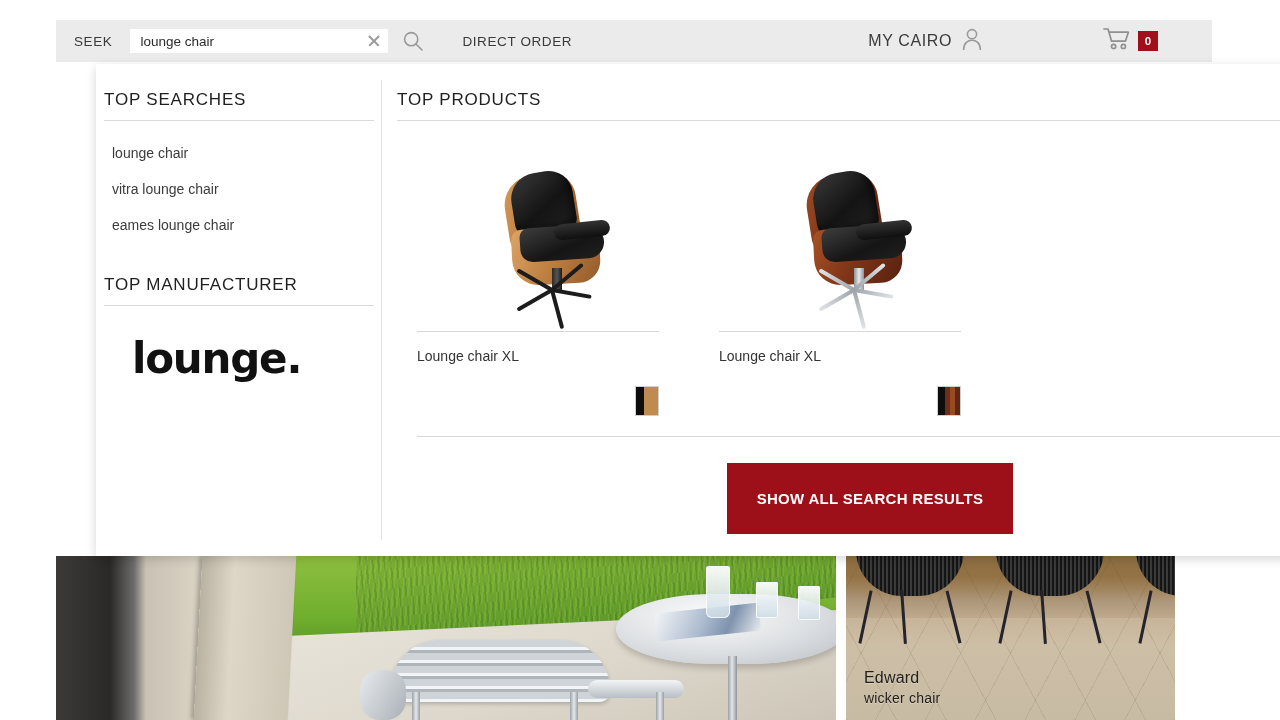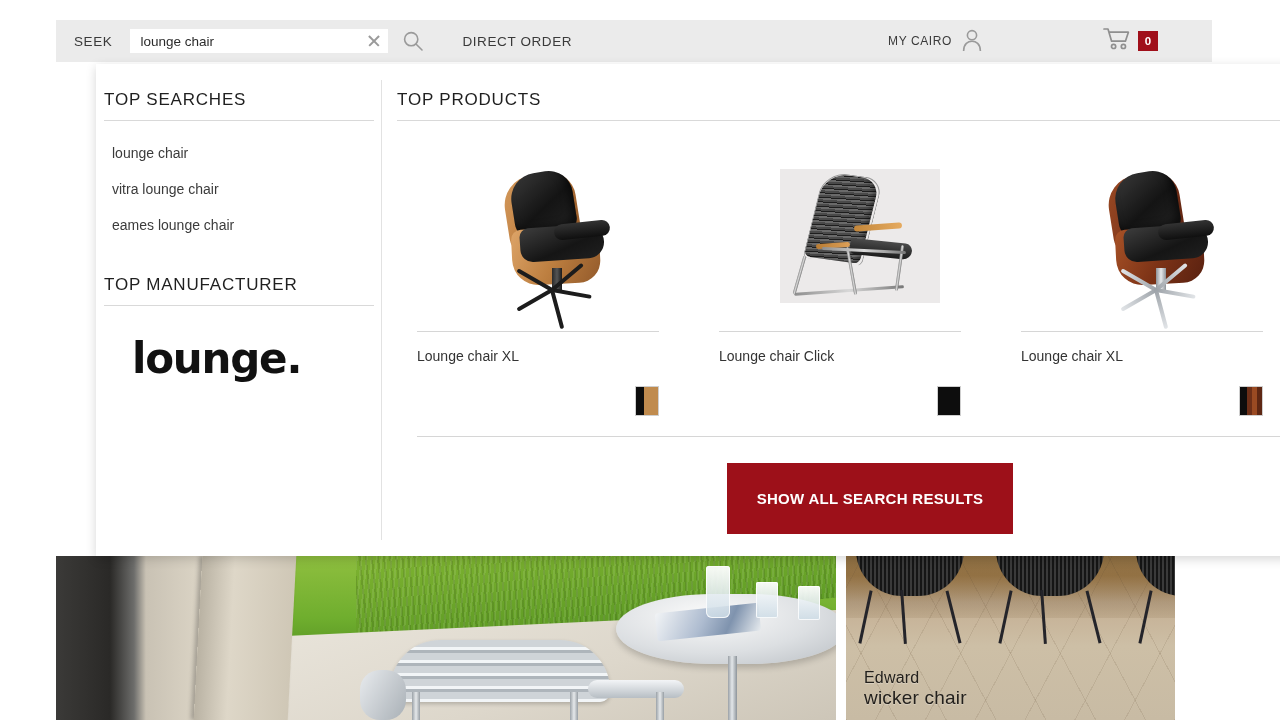--- a/index.html
+++ b/index.html
@@ -146,21 +146,21 @@
 
   .wicker-caption {
     position: absolute; left: 18px; bottom: 12px;
     color: #23201c;
     font-size: 15px;
     line-height: 20px;
     letter-spacing: .2px;
     text-shadow: 0 1px 1px rgba(255,255,255,.35);
   }
   .wicker-caption .t1 { font-size: 16px; }
-  .wicker-caption .t2 { font-size: 19px; }
+  .wicker-caption .t2 { font-size: 14px; }
 
   
   .header {
     position: absolute;
     left: 56px; top: 20px;
     width: 1156px; height: 42px;
     background: #ebebeb;
     display: flex;
     align-items: center;
   }
@@ -213,21 +213,21 @@
     color: #3a3a3a;
     cursor: pointer;
   }
   .header-right {
     margin-left: auto;
     display: flex; align-items: center;
     height: 100%;
   }
   .my-account {
     display: flex; align-items: center; gap: 9px;
-    font-size: 12px;
+    font-size: 16px;
     letter-spacing: .6px;
     color: #3a3a3a;
     cursor: pointer;
   }
   .cart-wrap {
     display: flex; align-items: center; gap: 7px;
     margin-left: 120px; margin-right: 54px;
     cursor: pointer;
   }
   .cart-badge {
@@ -634,43 +634,20 @@
               </div>
             </div>
           </div>
           <div class="prod-rule"></div>
           <div class="prod-name">Lounge chair XL</div>
           <div class="prod-swatches">
             <span class="swatch sw-blk-wood"></span>
           </div>
         </div>
 
-        <div class="product">
-          <div class="prod-img">
-            <div class="click-chair">
-              <div class="cc-back"></div>
-              <div class="cc-back-rim"></div>
-              <div class="cc-seat"></div>
-              <div class="cc-arm-wood"></div>
-              <div class="cc-arm-wood2"></div>
-              <div class="cc-frame">
-                <i style="left:0; top:44px; width:110px; height:3px; transform:rotate(-4deg);"></i>
-                <i style="left:4px; top:10px; width:3px; height:40px; transform:rotate(16deg);"></i>
-                <i style="left:56px; top:2px; width:3px; height:48px; transform:rotate(-10deg);"></i>
-                <i style="left:104px; top:0; width:3px; height:46px; transform:rotate(8deg);"></i>
-                <i style="left:28px; top:4px; width:84px; height:2.6px; transform:rotate(3deg);"></i>
-              </div>
-            </div>
-          </div>
-          <div class="prod-rule"></div>
-          <div class="prod-name">Lounge chair Click</div>
-          <div class="prod-swatches">
-            <span class="swatch sw-black"></span>
-          </div>
-        </div>
 
         <div class="product">
           <div class="prod-img">
             <div class="eames">
               <div class="e-shell-back" style="background:linear-gradient(115deg,#9a4a24 0%,#7b3218 55%,#5a2210 100%);"></div>
               <div class="e-cush-back"></div>
               <div class="e-shell-seat" style="background:linear-gradient(120deg,#a85227 0%,#7e3417 50%,#582010 100%);"></div>
               <div class="e-cush-seat"></div>
               <div class="e-arm"></div>
               <div class="e-stem" style="background:linear-gradient(90deg,#8d9298,#e6e9eb,#8d9298);"></div>

